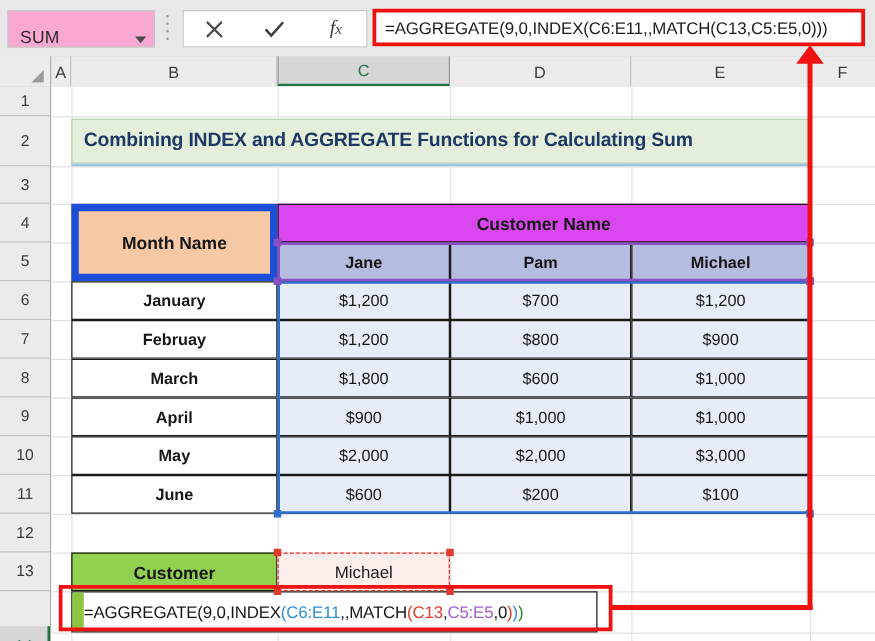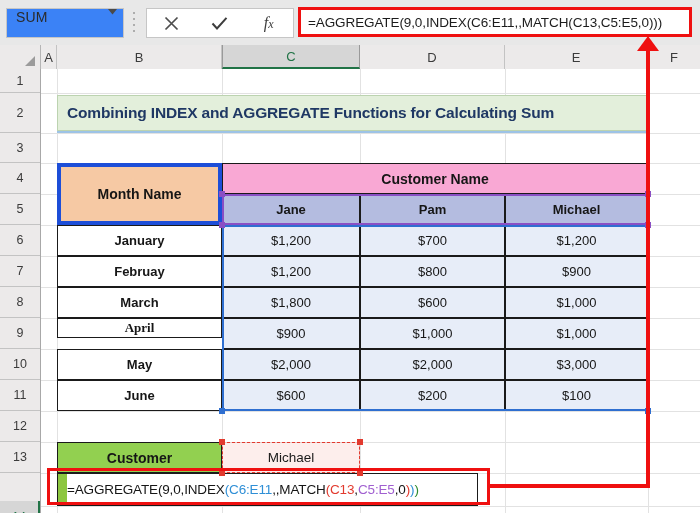--- a/index.html
+++ b/index.html
@@ -12,22 +12,22 @@
   #app{position:relative;width:700px;height:513px;}
 
   
   .fbar{
     position:absolute;left:0;top:0;width:700px;height:45px;
     background:#e8e8e8;
     border-bottom:1px solid #d0d0d0;
   }
   .namebox{
     position:absolute;left:6px;top:8px;width:116px;height:28px;
-    background:#3b82f6;border:1px solid #c6c6c6;
-    display:flex;align-items:flex-start;
+    background:#f9a8d4;border:1px solid #c6c6c6;
+    display:flex;align-items:flex-end;
   }
   .namebox .nb-text{
     flex:1;padding-left:9px;font-size:14px;color:#2a2a2a;
     letter-spacing:.2px;
   }
   .namebox .nb-caret{
     width:22px;text-align:center;font-size:8px;color:#4a4a4a;line-height:1;
   }
   .dotsgrip{
     position:absolute;left:131px;top:12px;width:6px;height:20px;
@@ -113,24 +113,24 @@
   .title-banner{
     background:#e3efdb;border:1px solid #bcd3b0;
     color:#1f3864;font-weight:bold;font-size:15.5px;
     justify-content:flex-start;padding-left:9px;
     letter-spacing:-.15px;
   }
   .title-underline{position:absolute;background:#9dc3e6;height:2px;}
 
   
   .th-month{
-    background:#f6c9a4;border:4px solid #1d4ed8;font-weight:bold;font-size:14px;
+    background:#f6c9a4;border:6px solid #1d4ed8;font-weight:bold;font-size:14px;
   }
   .th-custband{
-    background:#f9a8d4;border:1px solid #1a1a1a;font-weight:bold;font-size:14px;
+    background:#d946ef;border:1px solid #1a1a1a;font-weight:bold;font-size:14px;
   }
   .th-name{
     background:#b4bce0;border:1px solid #1a1a1a;font-weight:bold;font-size:13px;
   }
   .td-month{
     background:#ffffff;border:1px solid #1a1a1a;font-weight:bold;font-size:13px;
   }
   .td-val{
     background:#e7edf8;border:1px solid #1a1a1a;font-size:13px;
   }
@@ -305,21 +305,21 @@
     <div class="cell td-month" style="left:16px;top:187px;width:165px;height:31px;">Februay</div>
     <div class="cell td-val" style="left:181px;top:187px;width:138px;height:31px;">$1,200</div>
     <div class="cell td-val" style="left:319px;top:187px;width:145px;height:31px;">$800</div>
     <div class="cell td-val" style="left:464px;top:187px;width:143px;height:31px;">$900</div>
 
     <div class="cell td-month" style="left:16px;top:218px;width:165px;height:31px;">March</div>
     <div class="cell td-val" style="left:181px;top:218px;width:138px;height:31px;">$1,800</div>
     <div class="cell td-val" style="left:319px;top:218px;width:145px;height:31px;">$600</div>
     <div class="cell td-val" style="left:464px;top:218px;width:143px;height:31px;">$1,000</div>
 
-    <div class="cell td-month" style="left:16px;top:249px;width:165px;height:20px;font-family:Liberation Serif, serif;">April</div>
+    <div class="cell td-month" style="left:16px;top:249px;width:165px;height:31px;">April</div>
     <div class="cell td-val" style="left:181px;top:249px;width:138px;height:31px;">$900</div>
     <div class="cell td-val" style="left:319px;top:249px;width:145px;height:31px;">$1,000</div>
     <div class="cell td-val" style="left:464px;top:249px;width:143px;height:31px;">$1,000</div>
 
     <div class="cell td-month" style="left:16px;top:280px;width:165px;height:31px;">May</div>
     <div class="cell td-val" style="left:181px;top:280px;width:138px;height:31px;">$2,000</div>
     <div class="cell td-val" style="left:319px;top:280px;width:145px;height:31px;">$2,000</div>
     <div class="cell td-val" style="left:464px;top:280px;width:143px;height:31px;">$3,000</div>
 
     <div class="cell td-month" style="left:16px;top:311px;width:165px;height:31px;">June</div>

